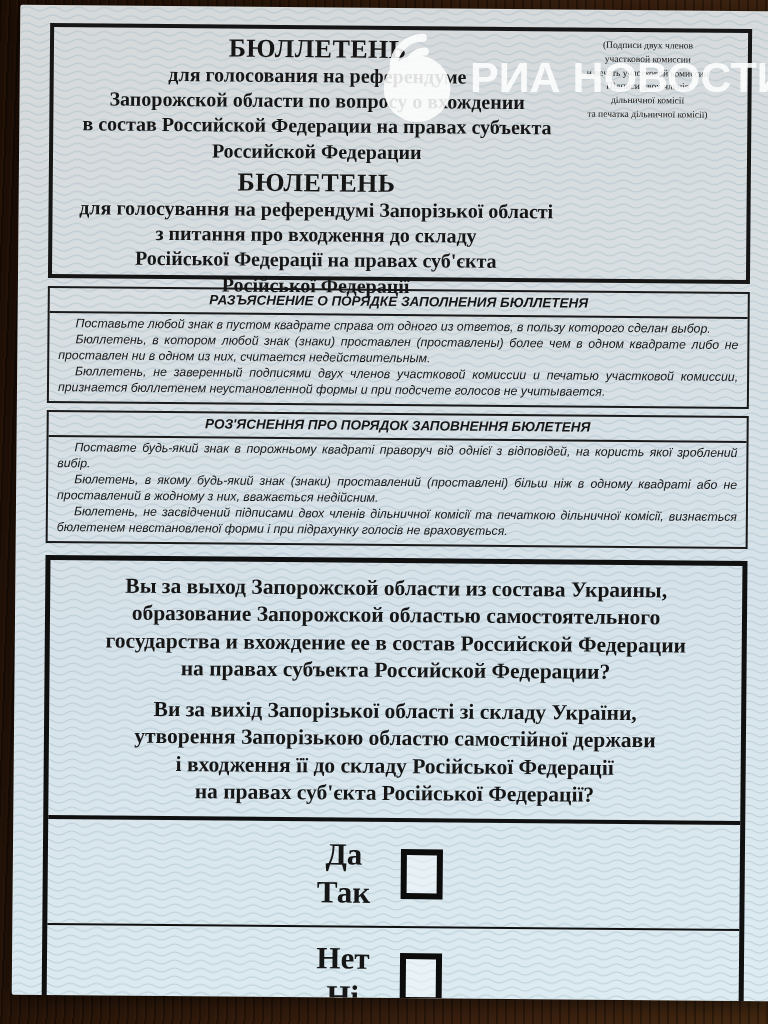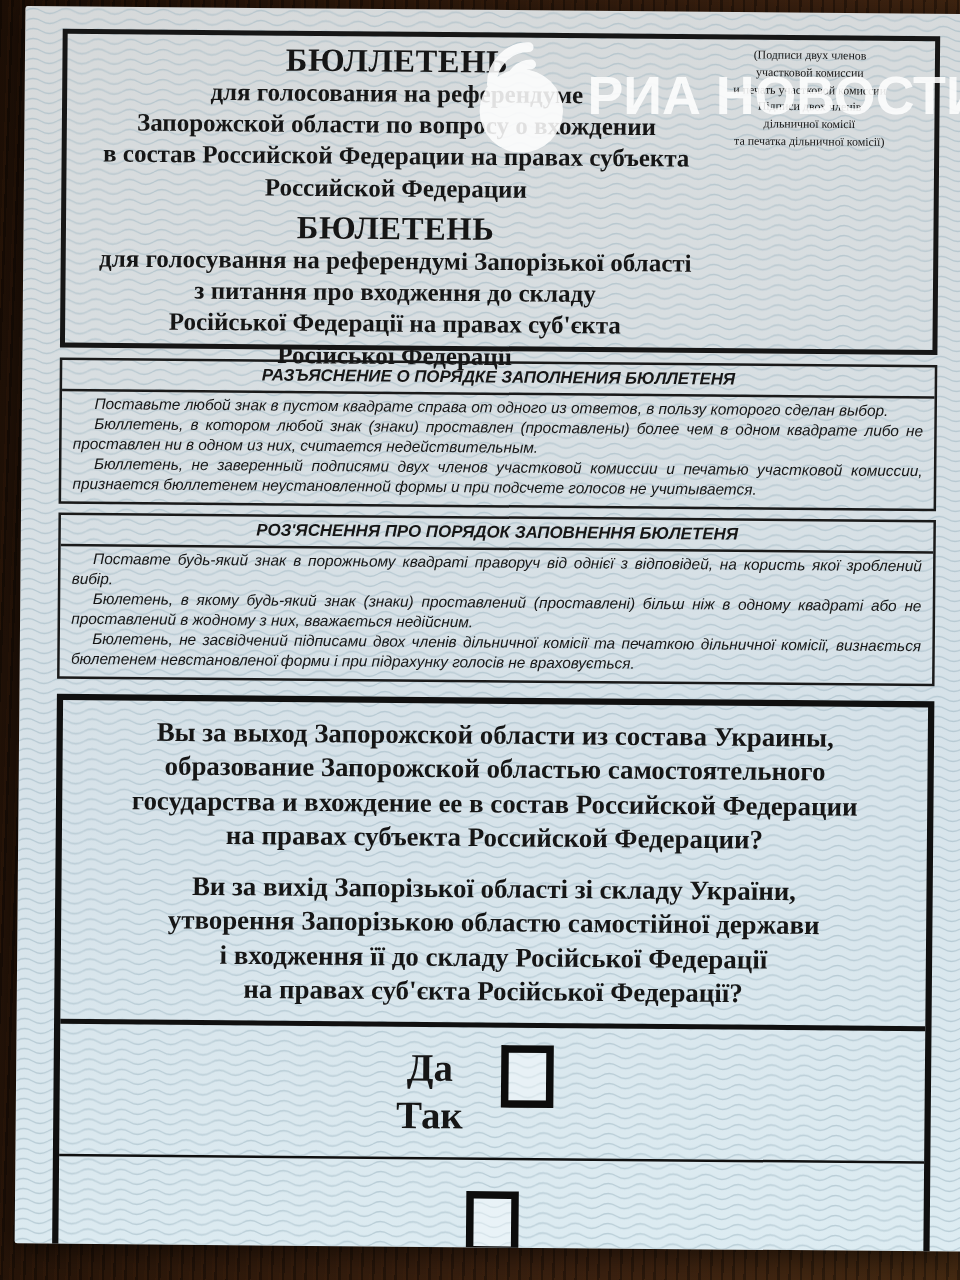--- a/index.html
+++ b/index.html
@@ -43,21 +43,21 @@
   .expl-b p { font-family: "Liberation Sans", sans-serif; font-style: italic; font-size: 12.3px;
               line-height: 1.3; text-align: justify; text-indent: 17px; }
 
   
   .box-main { border: 5px solid #101010; margin-top: 12px; }
   .q { padding: 12px 6px 10px; border-bottom: 4px solid #101010; text-align: center; font-weight: bold; }
   .q-line { font-size: 21.5px; line-height: 1.28; }
   .q-gap { height: 13px; }
   .answer { height: 101px; display: flex; align-items: center; justify-content: center; }
   .answer.first { height: 106px; border-bottom: 2px solid #101010; }
-  .ans-group { display: flex; transform: translateX(-14px); }
+  .ans-group { display: flex; align-items: center; transform: translateX(-14px); }
   .ans-label { font-weight: bold; font-size: 31px; line-height: 1.22; text-align: center; }
   .checkbox { width: 42px; height: 50px; border: 6px solid #0c0c0c; margin-left: 30px;
               background: rgba(249,253,254,.45); }
 
   
   .wm { position: absolute; left: 368px; top: 26px; display: flex; align-items: center;
         color: #ffffff; opacity: .87; z-index: 5; pointer-events: none; }
   .wm-text { font-family: "Liberation Sans", sans-serif; font-weight: bold; font-size: 43px;
              letter-spacing: 0; white-space: nowrap; margin-left: 0; }
 </style>
@@ -135,20 +135,24 @@
           <div class="ans-label">
             <div>Да</div>
             <div>Так</div>
           </div>
           <div class="checkbox"></div>
         </div>
       </div>
 
       <div class="answer">
         <div class="ans-group">
+          <div class="ans-label">
+            <div>Нет</div>
+            <div>Ні</div>
+          </div>
           <div class="checkbox"></div>
         </div>
       </div>
     </div>
 
   </div>
 </div>
 
 <div class="wm">
   <svg width="102" height="102" viewBox="0 0 104 104" xmlns="http://www.w3.org/2000/svg">

